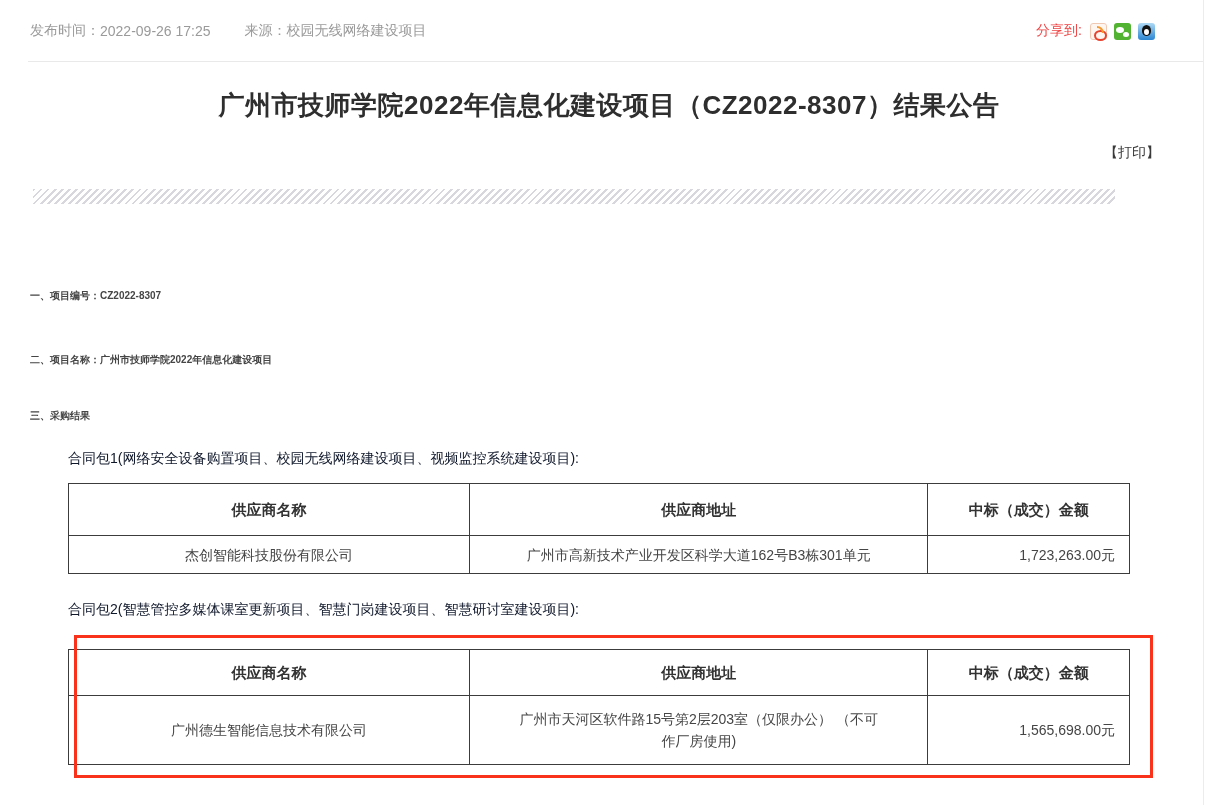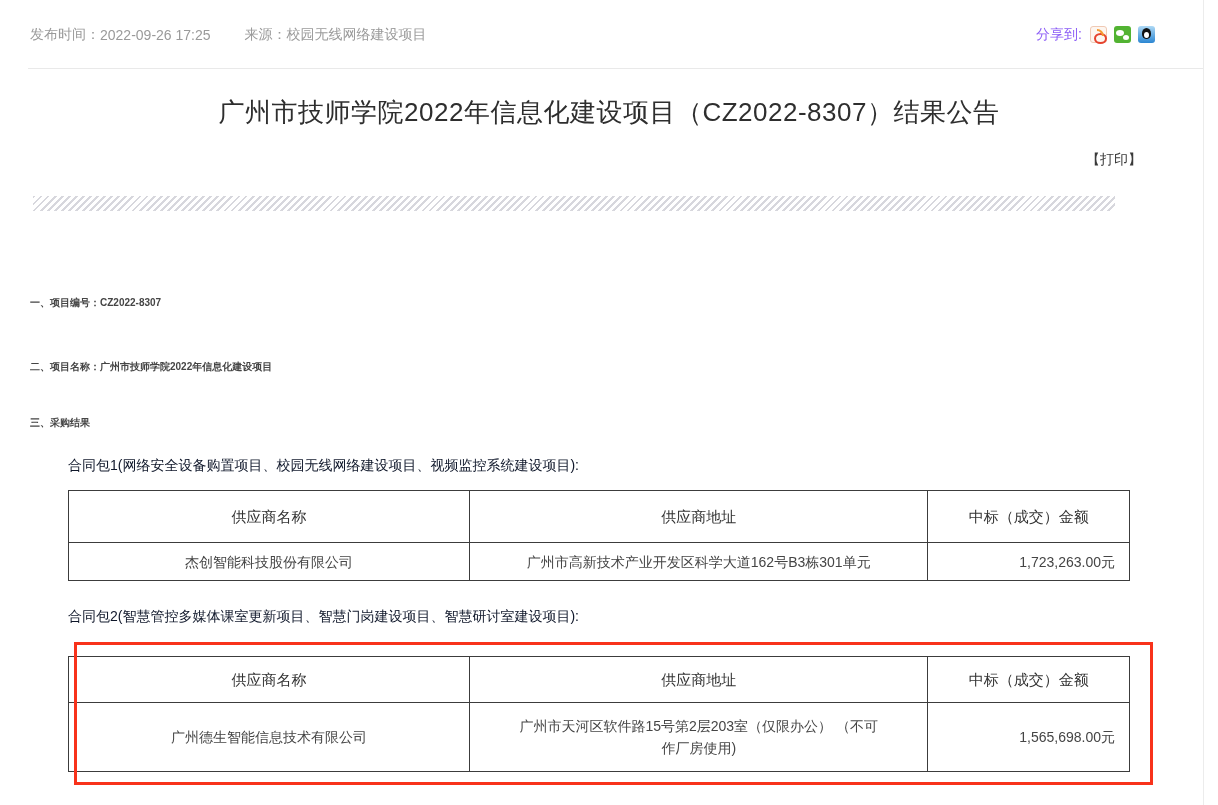--- a/index.html
+++ b/index.html
@@ -6,45 +6,45 @@
   html,body { background:#fff; }
   body {
     width:1218px; height:805px; overflow:hidden; position:relative;
     font-family:"Liberation Sans","DejaVu Sans",sans-serif;
     color:#555;
   }
   .right-edge-line { position:absolute; left:1203px; top:0; bottom:0; width:1px; background:#ececec; }
 
   
   .topbar {
-    height:69px; display:flex; align-items:center;
+    height:62px; display:flex; align-items:center;
     padding:0 15px 0 30px; position:relative;
   }
   .topbar::after { content:""; position:absolute; left:28px; right:15px; bottom:0; height:1px; background:#e9e9e9; }
   .meta { font-size:14px; color:#9a9a9a; display:flex; align-items:center; }
   .meta .gap { display:inline-block; width:34px; }
-  .share { margin-left:auto; display:flex; align-items:center; font-size:14px; color:#8b5cf6; }
+  .share { margin-left:auto; display:flex; align-items:center; font-size:14px; color:#ef4444; }
   .share-icons { display:flex; align-items:center; gap:7px; margin-left:8px; margin-right:48px; }
   .sicon { width:17px; height:17px; border-radius:3px; position:relative; cursor:pointer; }
   .sicon.weibo { background:#fdf6f0; border:1px solid #f0c9b4; }
   .sicon.weibo::before { content:""; position:absolute; left:3px; top:6px; width:9px; height:7px; border:2px solid #e6432e; border-radius:50% 50% 50% 50%; }
   .sicon.weibo::after { content:""; position:absolute; right:2px; top:2px; width:5px; height:5px; border-top:2px solid #f59a31; border-right:2px solid #f59a31; border-radius:0 7px 0 0; }
   .sicon.wechat { background:#52b332; }
   .sicon.wechat::before { content:""; position:absolute; left:2px; top:4px; width:8px; height:6px; background:#fff; border-radius:50%; }
   .sicon.wechat::after { content:""; position:absolute; right:2px; bottom:3px; width:6px; height:5px; background:#fff; border-radius:50%; }
   .sicon.qq { background:linear-gradient(180deg,#aed9f5 0%,#2b86d2 100%); }
   .sicon.qq::before { content:""; position:absolute; left:4px; top:2px; width:9px; height:11px; background:#111; border-radius:50% 50% 45% 45%; }
   .sicon.qq::after { content:""; position:absolute; left:6px; top:6px; width:5px; height:6px; background:#fff; border-radius:50%; }
 
   
   .title {
-    margin-top:26px; text-align:center; font-size:26px; font-weight:normal;
+    margin-top:26px; text-align:center; font-size:26px; font-weight:bold;
     color:#2e2e2e; letter-spacing:0.5px;
   }
-  .print-row { margin-top:20px; text-align:right; padding-right:76px; }
+  .print-row { margin-top:20px; text-align:right; padding-right:58px; }
   .print-btn { font-size:14px; color:#3a3a3a; cursor:pointer; }
 
   
   .hatch {
     margin:27px 0 0 33px; width:1082px; height:15px;
     background:repeating-linear-gradient(135deg,#d7d7dd 0 2px,transparent 2px 5px);
   }
 
   .section-heading {
     margin-left:30px; font-size:10px; font-weight:bold; color:#454545;
@@ -55,21 +55,21 @@
 
   .pkg-intro { margin:27px 0 0 68px; font-size:14px; color:#0f172a; }
 
   table.result {
     margin-left:68px; width:1062px; border-collapse:collapse; table-layout:fixed;
   }
   table.result th, table.result td {
     border:1px solid #3c3c3c; font-size:14px; text-align:center; color:#454545;
     padding:4px 8px; line-height:22px;
   }
-  table.result th { font-weight:normal; font-size:15px; color:#333; }
+  table.result th { font-weight:bold; font-size:15px; color:#333; }
   table.t1 { margin-top:15px; }
   table.t1 th { height:52px; }
   table.t1 td { height:38px;text-align:center; }
   table.t2 th { height:46px; }
   table.t2 td { height:68px; }
   td.amount { text-align:right !important; padding-right:14px !important; }
   td.addr-wrap { padding:12px 44px !important; }
 
   .hl-wrap { position:relative; margin-top:30px; width:1218px; }
   .hl-box {

